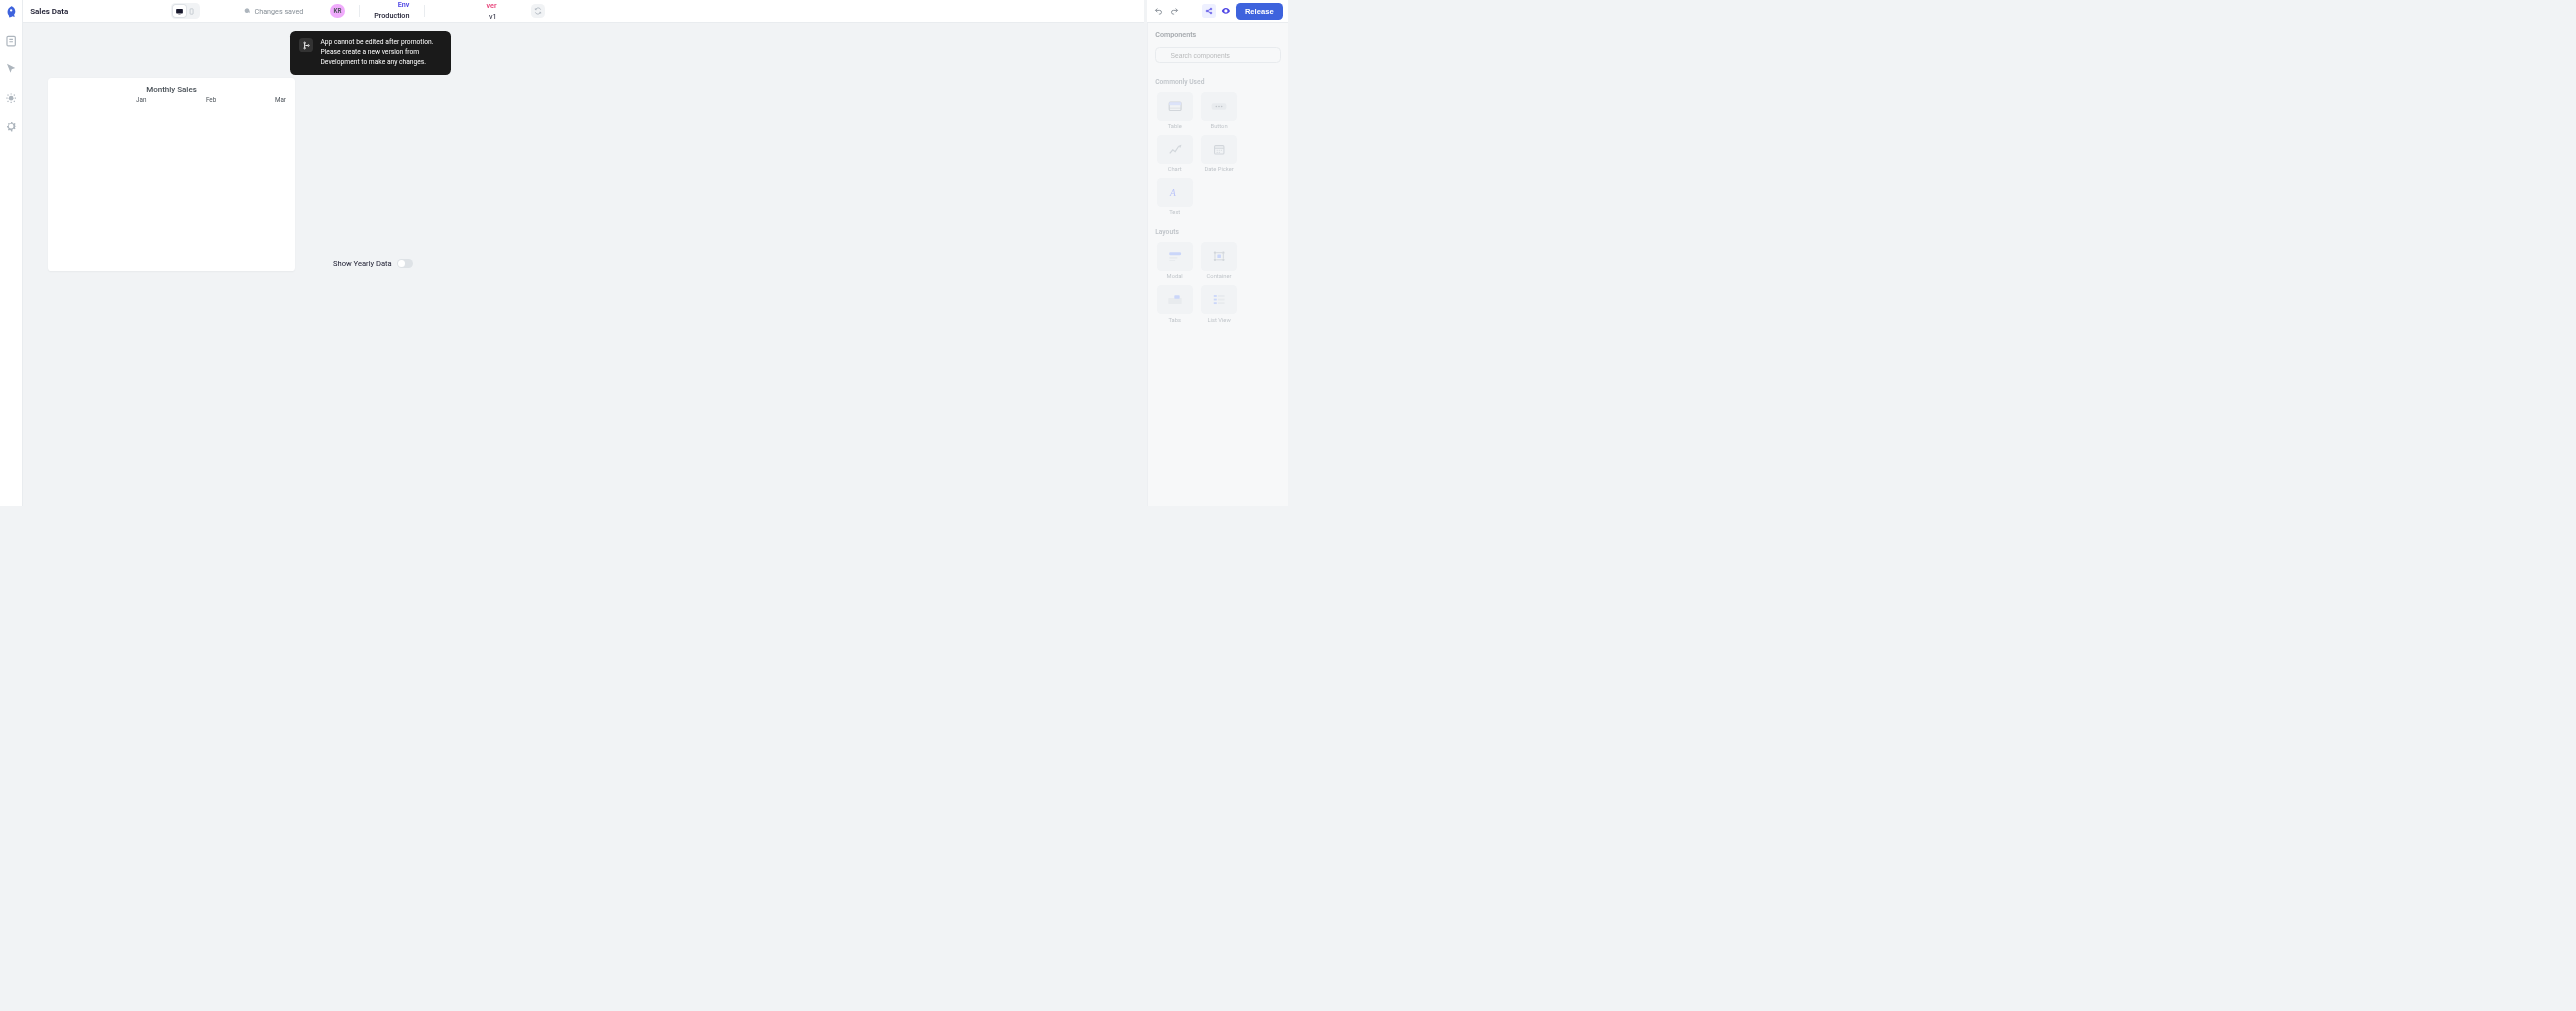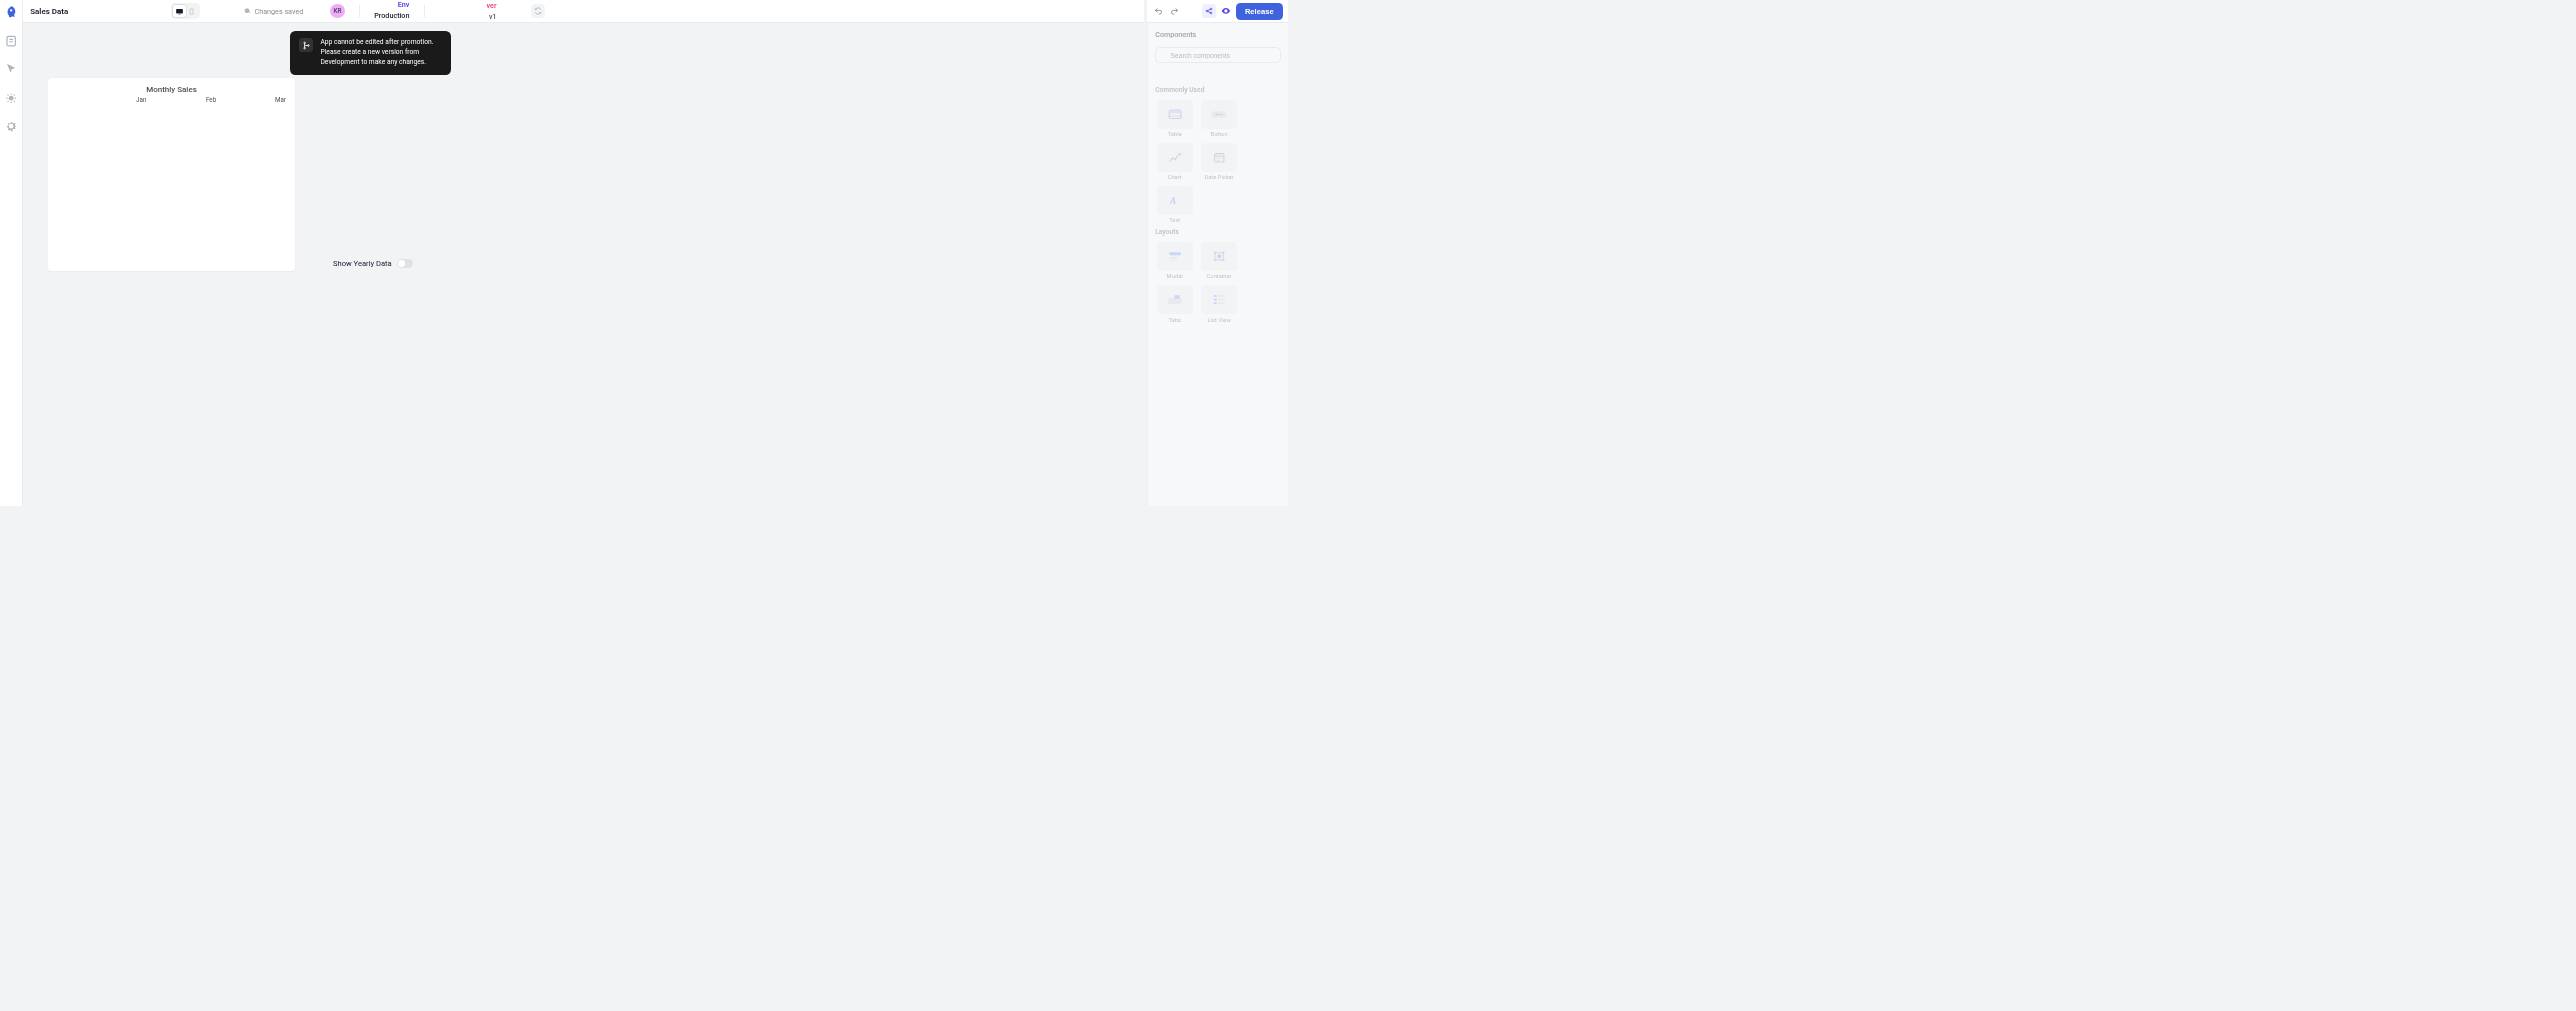--- a/index.html
+++ b/index.html
@@ -194,21 +194,21 @@
     background:#fff; border-left:0.9px solid #e9ecef;
     padding:7.2px;
   }
   .rightpanel.dimmed { opacity:0.45; pointer-events:none; }
   .rp-title { font-size:7.2px; font-weight:600; color:#495057; margin-bottom:5.4px; }
   .rp-search {
     width:100%; border:0.9px solid #dee2e6; border-radius:4.5px;
     padding:3.6px 5.4px 3.6px 14.3px; font-size:6.7px; color:#868e96;
     position:relative; background:#fff;
   }
-  .rp-search-wrap { position:relative; margin-bottom:23px;}
+  .rp-search-wrap { position:relative; margin-bottom:15px;}
   .rp-search-wrap svg { position:absolute; left:4.5px; top:4.5px; width:7.2px;height:7.2px; color:#adb5bd;}
   .rp-section { font-size:6.7px; font-weight:600; color:#868e96; margin:3.6px 0 5.4px; }
   .tiles { display:flex; flex-wrap:wrap; gap:5.4px; }
   .tile {
     width:39px; display:flex; flex-direction:column; align-items:center; gap:2.7px;
   }
   .tile .tile-box {
     width:36px;height:29px;border-radius:4.5px;background:#f1f3f5;
     display:flex;align-items:center;justify-content:center;color:#868e96;
   }
@@ -427,21 +427,21 @@
       </div>
       <div class="tile">
         <div class="tile-box">
           <svg width="12.5" height="12.5" viewBox="0 0 24 24">
             <text x="4" y="19" font-size="18" font-family="serif" fill="#7a8cff" font-style="italic">A</text>
           </svg>
         </div>
         <div class="tile-label">Text</div>
       </div>
     </div>
-  <div class="rp-section" style="margin-top:5px;">Layouts</div>
+  <div class="rp-section" style="margin-top:13px;">Layouts</div>
   <div class="tiles" id="layout-tiles">
       <div class="tile">
         <div class="tile-box">
           <svg width="14.3" height="10.7" viewBox="0 0 24 18">
             <rect x="2" y="2" width="20" height="5" rx="2" fill="#9db4ff"></rect>
             <rect x="2" y="10" width="14" height="3" rx="1.5" fill="#dee2e6"></rect>
             <rect x="2" y="15" width="10" height="2" rx="1" fill="#dee2e6"></rect>
           </svg>
         </div>
         <div class="tile-label">Modal</div>

